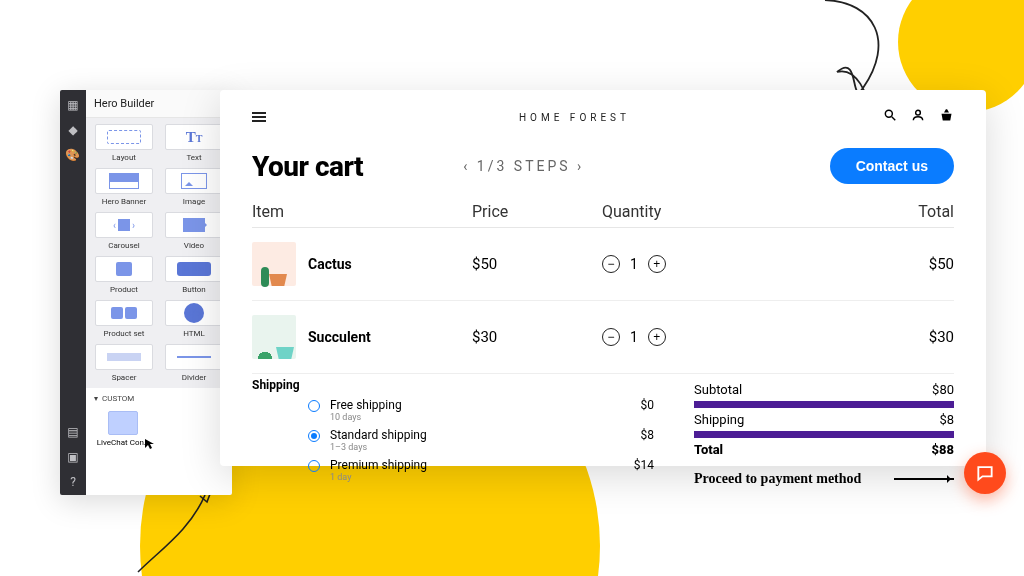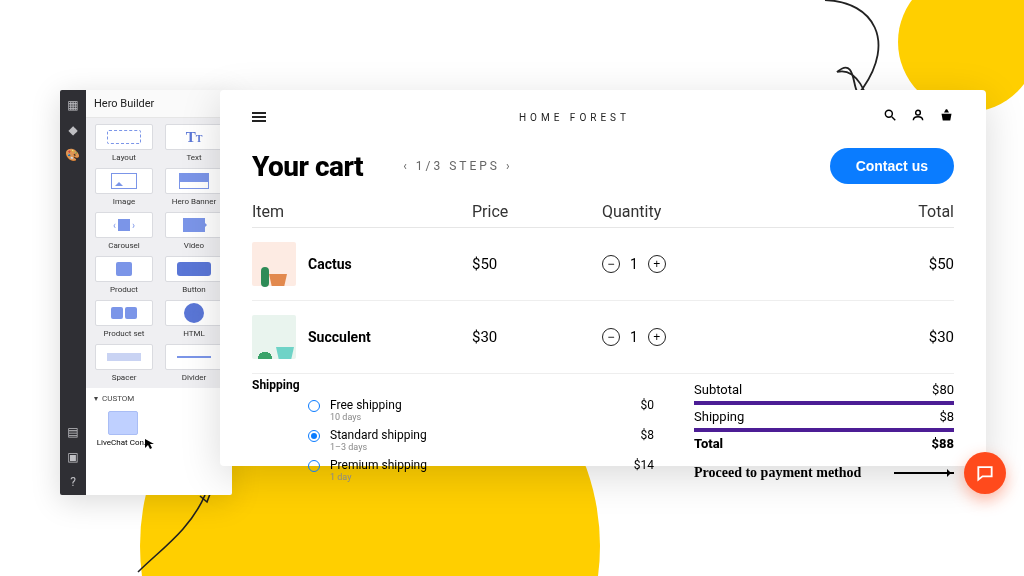--- a/index.html
+++ b/index.html
@@ -34,21 +34,21 @@
 
   
   .main { position: absolute; top: 90px; left: 220px; right: 38px; height: 376px; background: #fff; box-shadow: 0 10px 40px rgba(0,0,0,.15); border-radius: 4px; padding: 18px 32px 12px 32px; }
   .topbar { display: flex; align-items: center; }
   .hamburger { width: 14px; height: 10px; display:flex; flex-direction:column; justify-content:space-between; }
   .hamburger span { height: 2px; background:#222; width:100%; }
   .brand { flex:1; text-align:center; font-size:10px; letter-spacing:4px; color:#222; }
   .top-icons { display:flex; gap:14px; font-size:14px; color:#222; }
   .cart-head { display:flex; align-items:center; gap:40px; margin-top:22px; }
   .cart-title { font-size:28px; font-weight:800; letter-spacing:-.5px; }
-  .steps { font-size:12px; letter-spacing:3px; color:#666; }
+  .steps { font-size:14px; letter-spacing:3px; color:#666; margin-left: 60px; }
   .contact-btn { margin-left:auto; background:#0a7cff; color:#fff; border:none; border-radius:22px; padding:10px 26px; font-size:14px; font-weight:600; }
   .thead { display:grid; grid-template-columns: 220px 130px 170px 1fr; font-size:16px; color:#333; margin-top:18px; }
   .thead .t-total { text-align:right; }
   hr.sep { border:none; border-top:1px solid #e6e6e6; margin:6px 0 0; }
   .row { display:grid; grid-template-columns: 220px 130px 170px 1fr; align-items:center; padding:14px 0; border-bottom:1px solid #eee; }
   .row:last-of-type { border-bottom:1px solid #e6e6e6; }
   .p-cell { display:flex; align-items:center; gap:12px; }
   .thumb { width:44px; height:44px; border-radius:2px; display:flex; align-items:flex-end; justify-content:center; }
   .pot { width:18px; height:12px; background:#e2894e; clip-path: polygon(0 0,100% 0,85% 100%,15% 100%); position:relative; }
   .thumb.cactus { background:#fdebe3; }
@@ -65,21 +65,21 @@
   .lower { display:flex; margin-top:4px; gap:40px; }
   .ship-col { flex:1; }
   .ship-head { font-weight:700; font-size:12px; }
   .ship-row { display:grid; grid-template-columns: 22px 1fr 40px; align-items:flex-start; margin-top:6px; font-size:12px; }
   .ship-row .sub { display:block; font-size:9px; color:#888; }
   .radio { width:12px; height:12px; border:1.5px solid #0a7cff; border-radius:50%; margin-top:2px; position:relative; }
   .radio.checked::after { content:""; position:absolute; inset:2px; background:#0a7cff; border-radius:50%; }
   .ship-price { text-align:right; }
 
   .sum-col { width:260px; font-size:13px; }
-  .sum-row { display:flex; justify-content:space-between; padding:4px 0; border-bottom:4px solid #4c1d95; }
+  .sum-row { display:flex; justify-content:space-between; padding:4px 0; border-bottom:7px solid #4c1d95; }
   .sum-row.total { font-weight:800; border-bottom:none; }
   .proceed { display:flex; justify-content:space-between; align-items:center; margin-top:10px; font-weight:800; font-size:14px;font-family:Liberation Serif, serif; }
   .proceed .arrw { width:60px; height:1.5px; background:#000; position:relative; }
   .proceed .arrw::after { content:""; position:absolute; right:-1px; top:-3.5px; border:4px solid transparent; border-left-color:#000; }
 
   .chat-fab { position:absolute; right:18px; bottom:82px; width:42px; height:42px; border-radius:50%; background:#ff4a1c; color:#fff; display:flex; align-items:center; justify-content:center; box-shadow:0 6px 16px rgba(255,74,28,.4); }
 
   
   .ico-layout { width:34px; height:14px; border:1.5px dashed #7b95e8; border-radius:2px; }
   .ico-text { font-family: Georgia, serif; color:#5a76d6; font-size:15px; font-weight:600; }
@@ -137,29 +137,29 @@
               <div class="lbl">Layout</div>
             </div>
           <div class="comp">
               <div class="tile">
                 <div class="ico ico-text">T<span style="font-size:10px">T</span></div>
               </div>
               <div class="lbl">Text</div>
             </div>
           <div class="comp">
               <div class="tile">
+                <div class="ico ico-banner"></div>
+              </div>
+              <div class="lbl">Hero Banner</div>
+            </div>
+          <div class="comp">
+              <div class="tile">
                 <div class="ico ico-img"></div>
               </div>
               <div class="lbl">Image</div>
-            </div>
-          <div class="comp">
-              <div class="tile">
-                <div class="ico ico-banner"></div>
-              </div>
-              <div class="lbl">Hero Banner</div>
             </div>
           <div class="comp">
               <div class="tile">
                 <div class="ico ico-caro">
                   <span class="ch">‹</span>
                   <span class="sq"></span>
                   <span class="ch">›</span>
                 </div>
               </div>
               <div class="lbl">Carousel</div>

